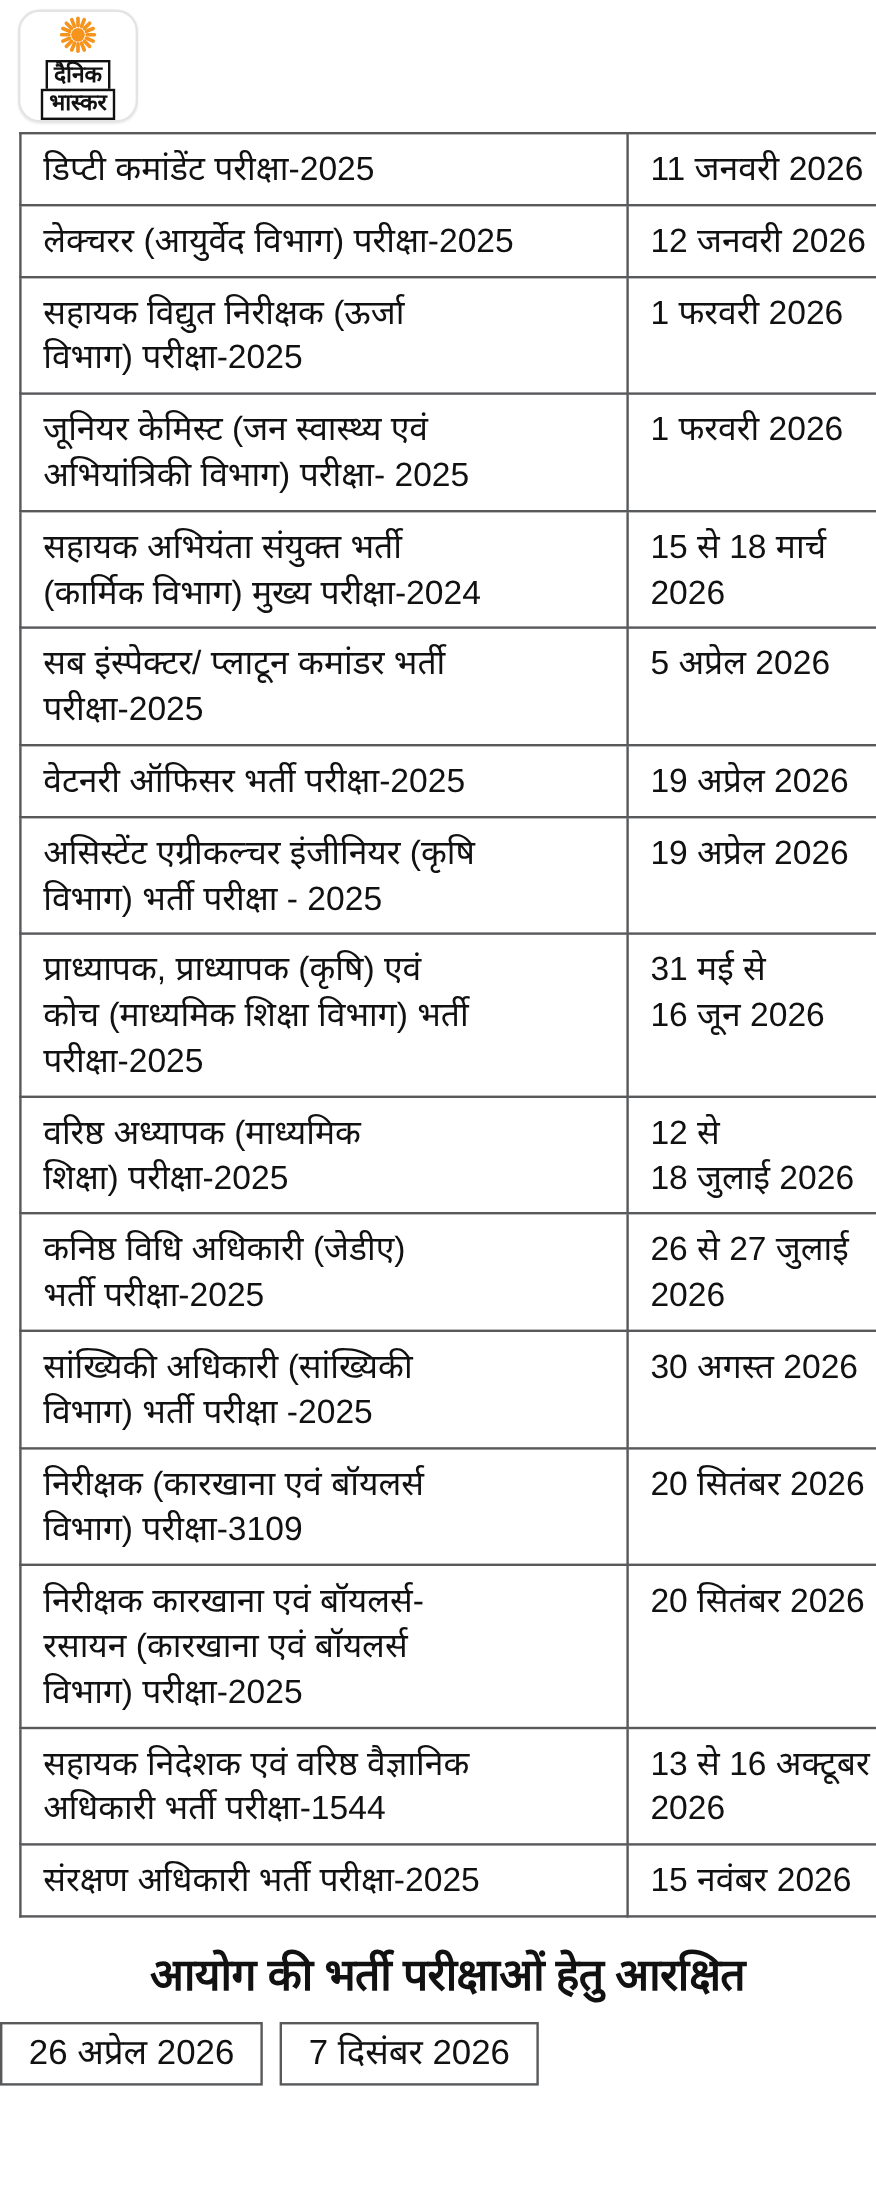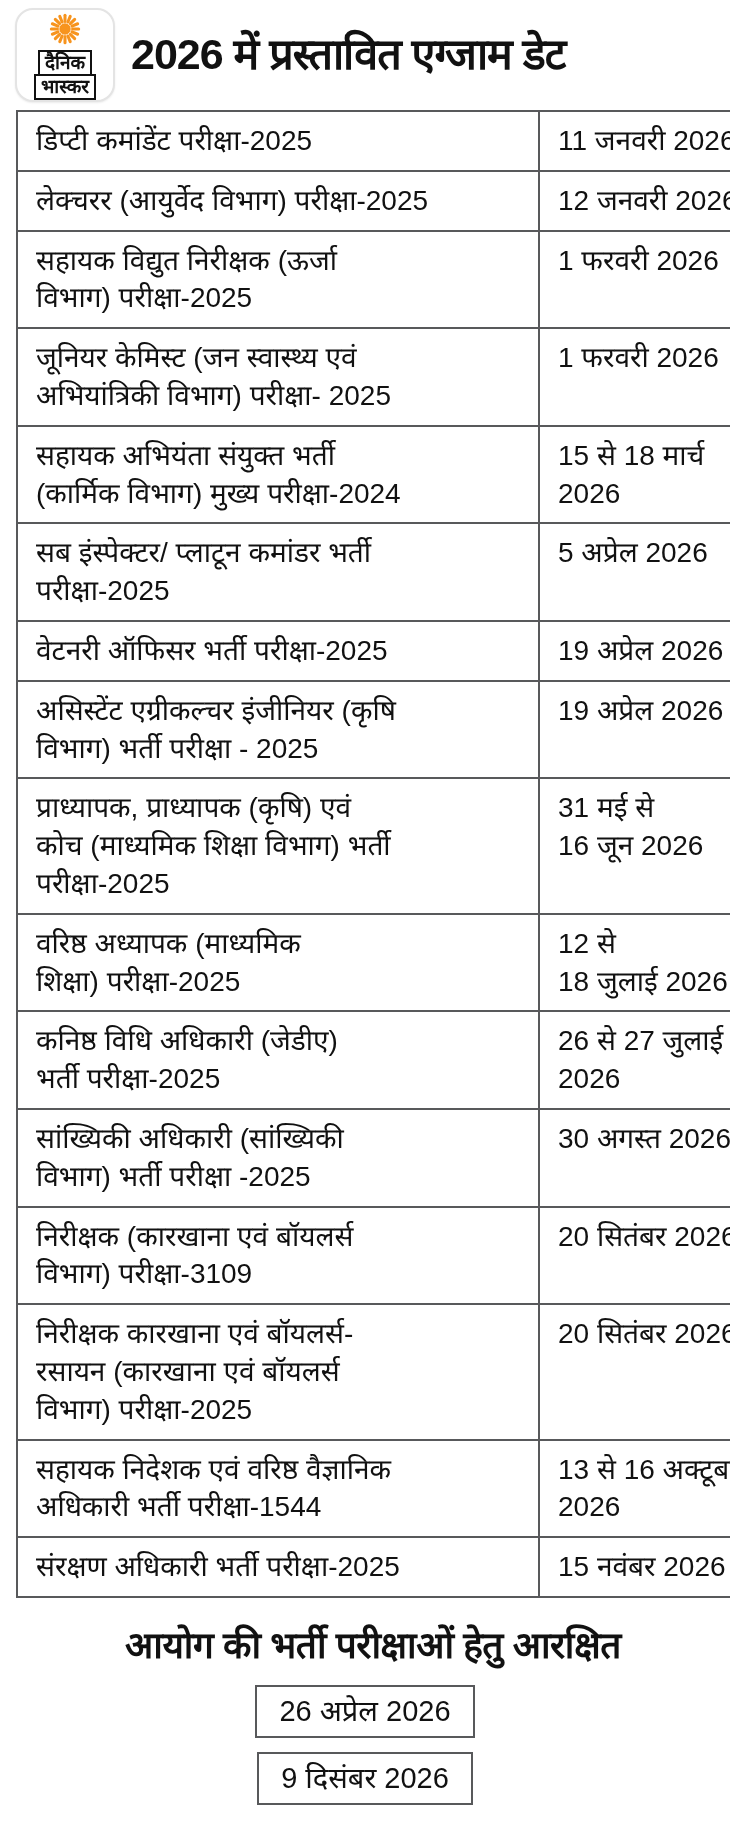--- a/index.html
+++ b/index.html
@@ -5,21 +5,21 @@
   html,body{margin:0;padding:0;background:#ffffff;}
   body{
     width:730px;height:1832px;overflow:hidden;
     font-family:"Liberation Sans","DejaVu Sans",sans-serif;
     color:#111111;
     -webkit-font-smoothing:antialiased;
   }
   .page{width:730px;height:1832px;position:relative;}
 
   
-  .header{display:flex;align-items:center;gap:16px;padding:8px 14px 6px 15px;}
+  .header{display:flex;align-items:center;gap:32px;padding:8px 14px 6px 15px;}
   .logo-tile{
     width:100px;height:94px;flex:0 0 auto;
     background:#ffffff;border:2px solid #e4e4e4;border-radius:18px;
     box-shadow:0 1px 2px rgba(0,0,0,0.08);
     display:flex;flex-direction:column;align-items:center;justify-content:center;
     box-sizing:border-box;
   }
   .logo-sun{width:40px;height:38px;margin-bottom:2px;}
   .logo-word{
     font-weight:800;font-size:19px;line-height:1.15;
@@ -35,33 +35,33 @@
   
   table.exam-table{
     width:698px;margin:2px 16px 0 16px;
     border-collapse:collapse;table-layout:fixed;
   }
   table.exam-table td{
     border:2px solid #58595b;
     font-size:28px;font-weight:500;line-height:1.35;
     vertical-align:top;
     white-space:pre-line;
-    padding:10px 28px 10px 18px;
+    padding:10px 12px 10px 18px;
     word-wrap:break-word;
   }
   td.exam{width:474px;}
   td.date{width:206px;padding-left:13px;}
 
   
   .footer-heading{
     text-align:center;font-size:37px;font-weight:800;letter-spacing:-0.5px;
     margin:20px 0 16px 0;
     padding-left:16px;
   }
-  .reserved-dates{display:flex;flex-direction:column;gap:14px;align-items:center;}
+  .reserved-dates{display:flex;flex-direction:row;gap:14px;align-items:center;}
   .date-row{display:flex;justify-content:center;gap:24px;}
   .date-box{
     border:2px solid #58595b;background:#ffffff;
     font-size:29px;font-weight:500;line-height:1.2;
     padding:7px 22px;white-space:nowrap;
   }
 </style>
 </head>
 <body>
 
@@ -84,21 +84,20 @@
           <line x1="35.85786437626905" y1="35.85786437626905" x2="24.544155877284282" y2="24.54415587728429" stroke="#F7941E" stroke-width="8" stroke-linecap="round"></line>
           <line x1="42.34633135269819" y1="31.52240934977427" x2="36.223396434856745" y2="16.740336829593687" stroke="#F7941E" stroke-width="8" stroke-linecap="round"></line>
           <line x1="49.99999999999999" y1="30" x2="49.99999999999999" y2="14" stroke="#F7941E" stroke-width="8" stroke-linecap="round"></line>
           <line x1="57.6536686473018" y1="31.522409349774268" x2="63.77660356514324" y2="16.74033682959368" stroke="#F7941E" stroke-width="8" stroke-linecap="round"></line>
           <line x1="64.14213562373095" y1="35.85786437626905" x2="75.4558441227157" y2="24.544155877284282" stroke="#F7941E" stroke-width="8" stroke-linecap="round"></line>
           <line x1="68.47759065022572" y1="42.34633135269819" x2="83.25966317040631" y2="36.223396434856745" stroke="#F7941E" stroke-width="8" stroke-linecap="round"></line>
         </svg>
       <span class="logo-word">दैनिक</span>
       <span class="logo-word second">भास्कर</span>
     </div>
-    <div class="page-title">2026 में प्रस्तावित एग्जाम डेट</div>
   </div>
 
   <table class="exam-table">
     <tbody>
         <tr>
           <td class="exam">डिप्टी कमांडेंट परीक्षा-2025</td>
           <td class="date">11 जनवरी 2026</td>
         </tr>
         <tr>
           <td class="exam">लेक्चरर (आयुर्वेद विभाग) परीक्षा-2025</td>
@@ -181,17 +180,17 @@
         </tr>
       </tbody>
   </table>
 
   <div class="footer-heading">आयोग की भर्ती परीक्षाओं हेतु आरक्षित</div>
   <div class="reserved-dates">
       <div class="date-row">
         <div class="date-box">26 अप्रेल 2026</div>
       </div>
       <div class="date-row">
-        <div class="date-box">9 दिसंबर 2026</div>
+        <div class="date-box">7 दिसंबर 2026</div>
       </div>
     </div>
 
 </div>
 
 </body></html>

